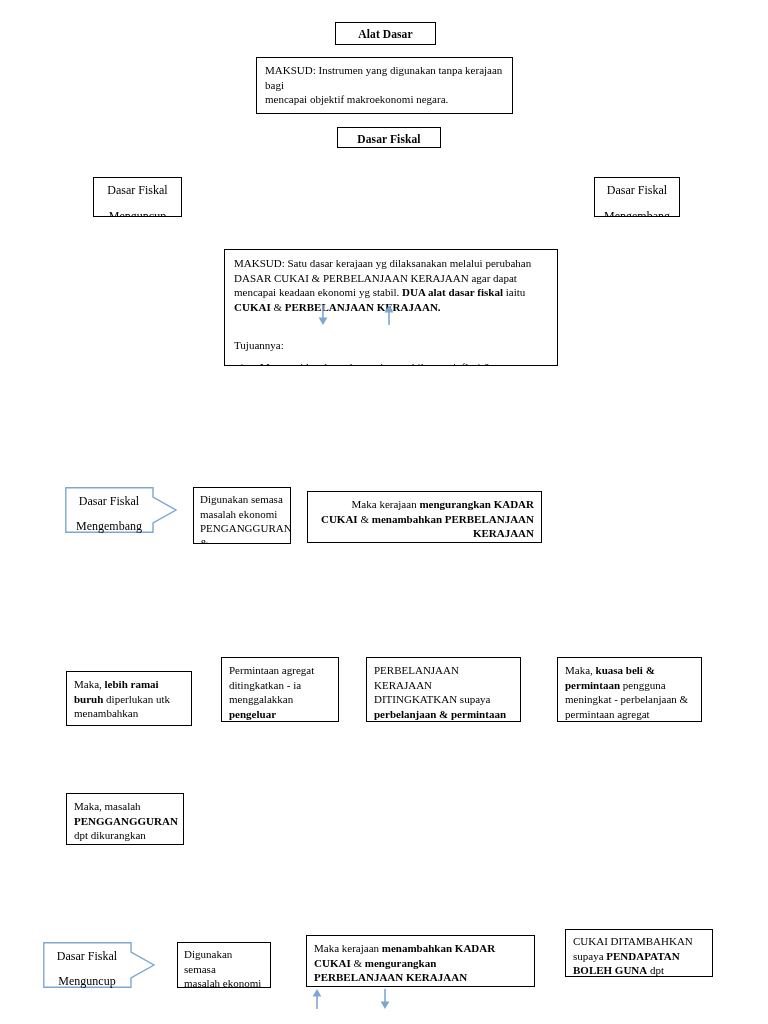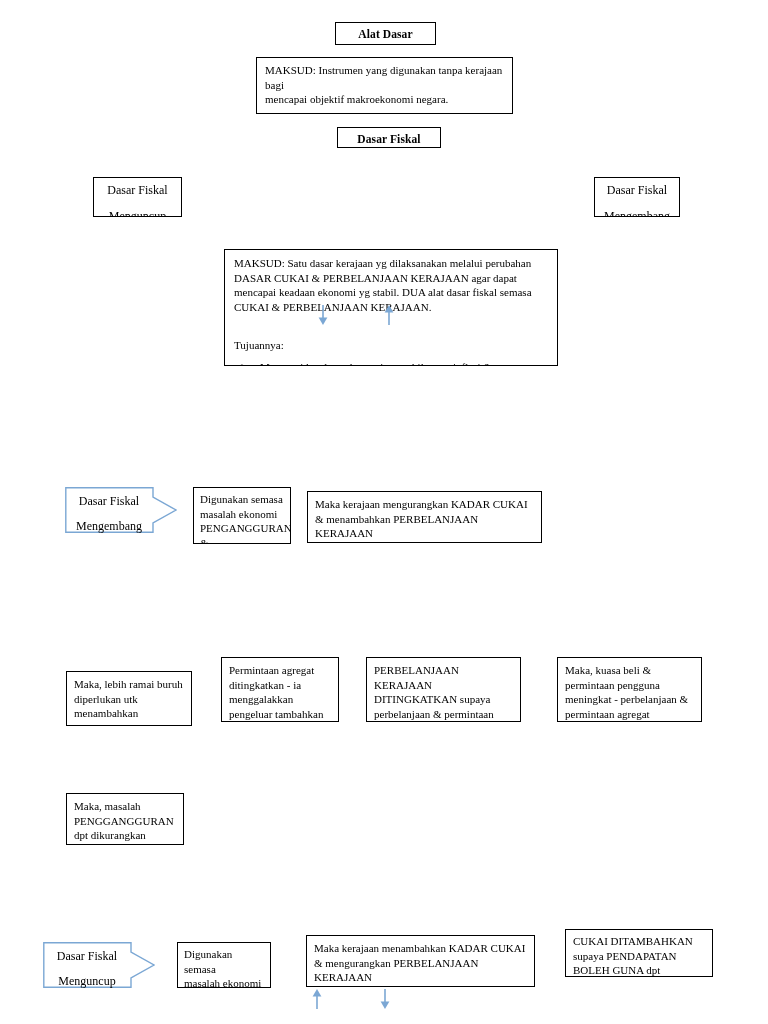--- a/index.html
+++ b/index.html
@@ -58,21 +58,21 @@
   .bullet-row .dot {
     flex: 0 0 auto;
     width: 22px;
     text-align: left;
     padding-left: 4px;
     font-size: 13px;
     line-height: 1.15;
   }
   .bullet-row .btxt { flex: 1 1 auto; }
 
-  b, .b { font-weight: normal; }
+  b, .b { font-weight: bold; }
 
   
   .arrow-shape {
     position: absolute;
     box-sizing: border-box;
     font-size: 12px;
     text-align: center;
     color: #000;
   }
   .arrow-shape svg {
@@ -130,21 +130,21 @@
   <div class="box stack-box" style="left:594px; top:177px; width:86px; height:40px;">
     <div style="padding-top:5px;">
       <span class="l1">Dasar Fiskal</span>
       <span class="l2">Mengembang</span>
     </div>
   </div>
 
   <div class="box plain-box" style="left:224px; top:249px; width:334px; height:117px;">
     <div class="pad" style="padding:6px 9px 0 9px;">
       <div>
-        <span>MAKSUD: Satu dasar kerajaan yg dilaksanakan melalui perubahan DASAR CUKAI &amp; PERBELANJAAN KERAJAAN agar dapat mencapai keadaan ekonomi yg stabil. </span><b>DUA alat dasar fiskal</b><span> semasa </span><b>CUKAI</b><span> &amp; </span><b>PERBELANJAAN KERAJAAN.</b>
+        <span>MAKSUD: Satu dasar kerajaan yg dilaksanakan melalui perubahan DASAR CUKAI &amp; PERBELANJAAN KERAJAAN agar dapat mencapai keadaan ekonomi yg stabil. </span><b>DUA alat dasar fiskal</b><span> iaitu </span><b>CUKAI</b><span> &amp; </span><b>PERBELANJAAN KERAJAAN.</b>
       </div>
       <div style="height:22px;"></div>
       <div style="margin-top:2px;">Tujuannya:</div>
       <div class="bullet-row" style="margin-top:7px;">
         <span class="dot">●</span>
         <span class="btxt">Mencapai keadaan ekonomi yg stabil tanpa inflasi &amp; pengangguran</span>
       </div>
     </div>
   </div>
 
@@ -173,21 +173,21 @@
 
   <div class="box plain-box" style="left:193px; top:487px; width:98px; height:57px;">
     <div class="pad" style="padding:4px 6px;">
       <div>Digunakan semasa</div>
       <div>masalah ekonomi</div>
       <div>PENGANGGURAN</div>
       <div>&amp; KEMELESETAN</div>
     </div>
   </div>
 
-  <div class="box plain-box" style="left:307px; top:491px; width:235px; height:52px;">
+  <div class="box plain-box" style="left:307px; top:491px; width:235px; height:52px;text-align:right;">
     <div class="pad" style="padding:5px 7px;">
       <div>
         <span>Maka kerajaan </span><b>mengurangkan KADAR CUKAI</b><span> &amp; </span><b>menambahkan PERBELANJAAN KERAJAAN</b>
       </div>
       <div class="b" style="letter-spacing:2px;">CUKAI  &amp;   PERBELANJAAN KERAJAAN</div>
     </div>
   </div>
 
 
   <div class="box plain-box" style="left:66px; top:671px; width:126px; height:55px;">

